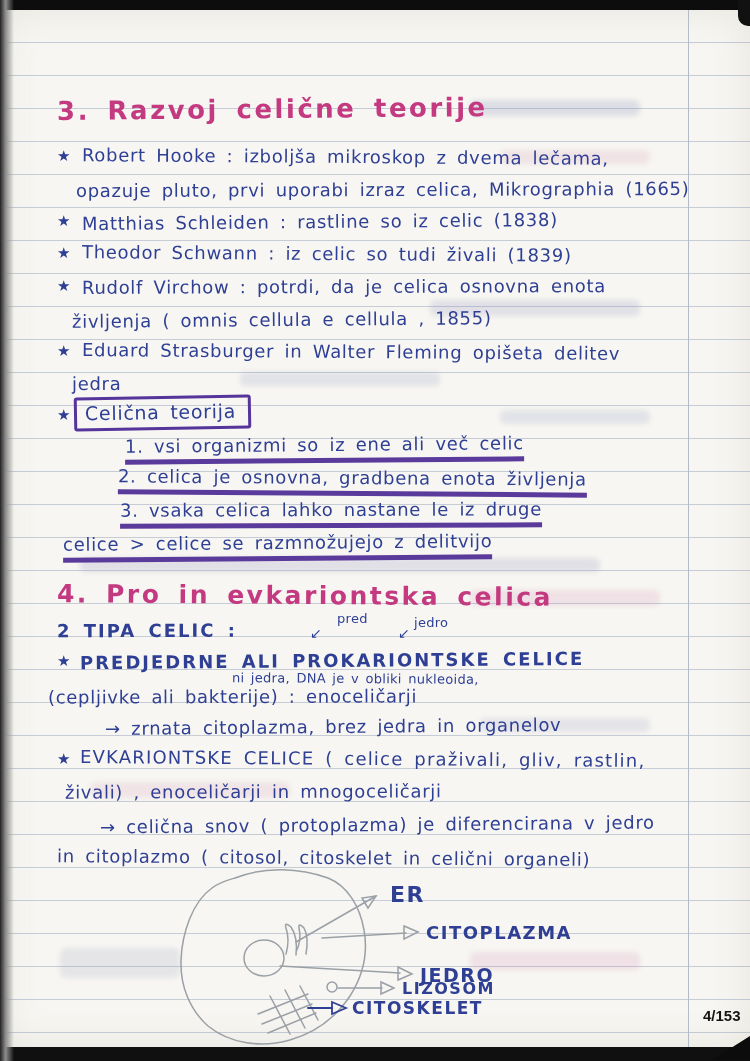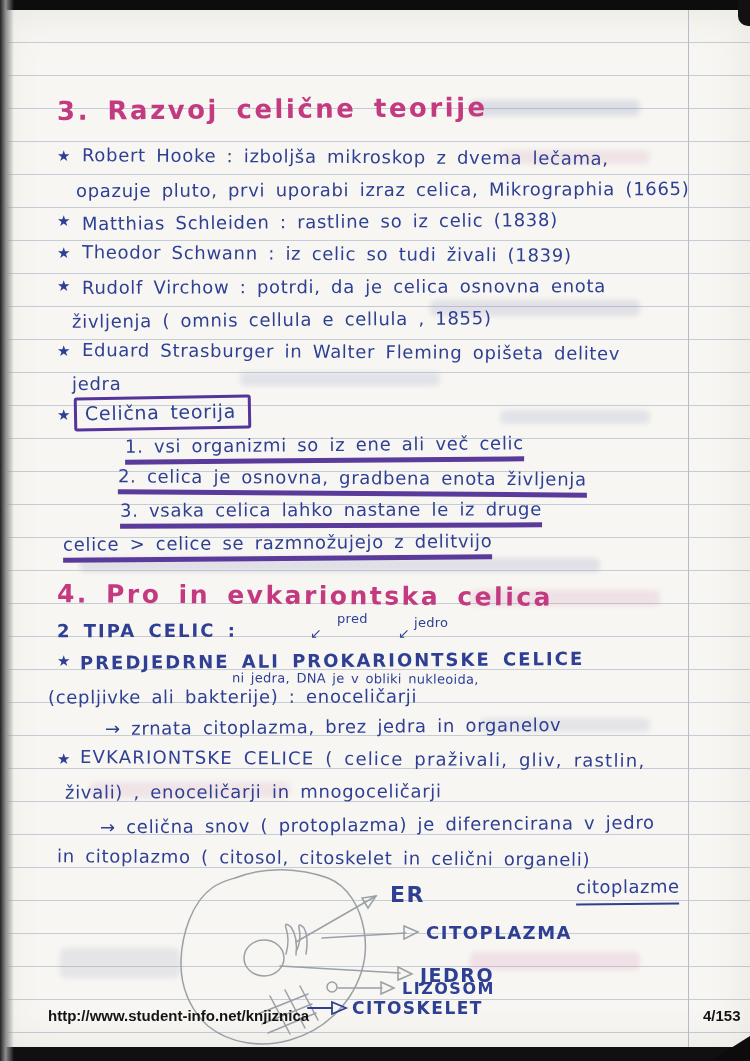--- a/index.html
+++ b/index.html
@@ -138,24 +138,22 @@
     <g fill="#2e3f94" font-weight="600" letter-spacing="1.5">
       <text x="240" y="40" font-size="22">ER</text>
       <text x="276" y="77" font-size="18">CITOPLAZMA</text>
       <text x="270" y="120" font-size="19">JEDRO</text>
       <text x="252" y="132" font-size="16">LIZOSOM</text>
       <text x="202" y="152" font-size="17">CITOSKELET</text>
     </g>
   </svg>
 
   <div class="abs note r1" style="left:576px;top:872px;">
-    <div style="border-bottom:2px solid #2e3f94;padding-bottom:1px;">citoplazme</div>
   </div>
 
-  <div class="abs footer-url" style="left:48px;top:1007px;">http://www.student-info.net/knjiznica</div>
   <div class="abs page-num" style="left:703px;top:1007px;">4/153</div>
 
   <div class="edge-top"></div>
   <div class="edge-bottom"></div>
   <div class="edge-left"></div>
   <div class="corner-br"></div>
   <div class="corner-tr"></div>
 </div>
 
 </body></html>

